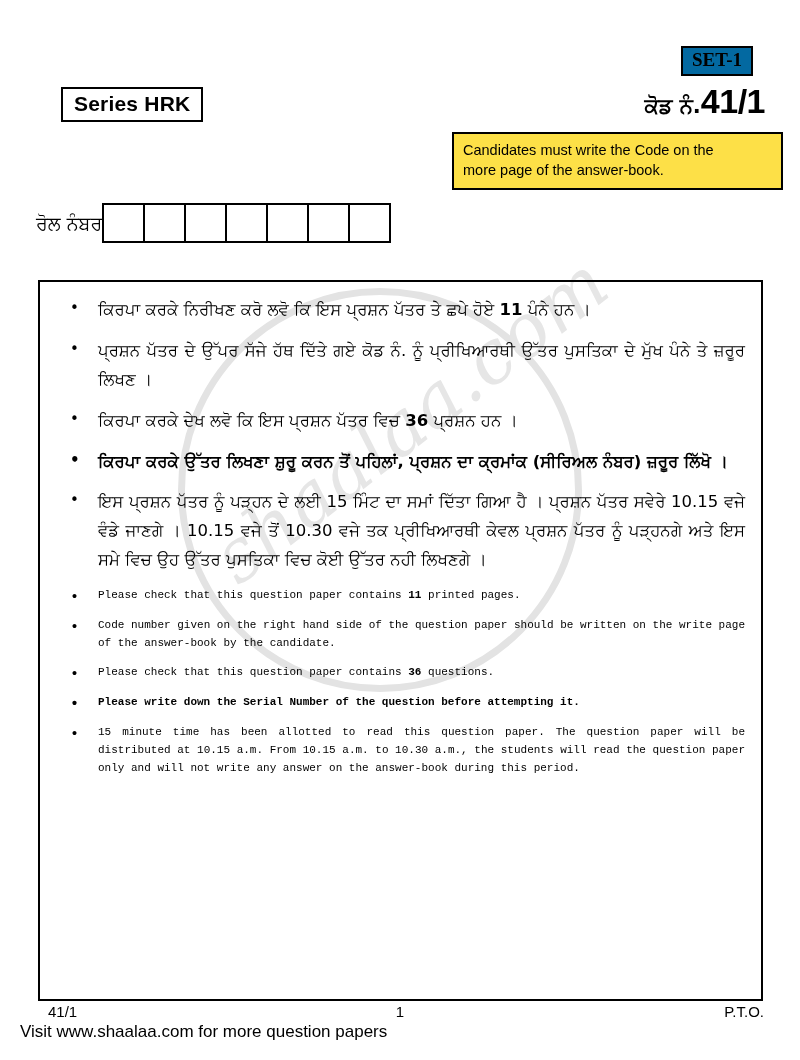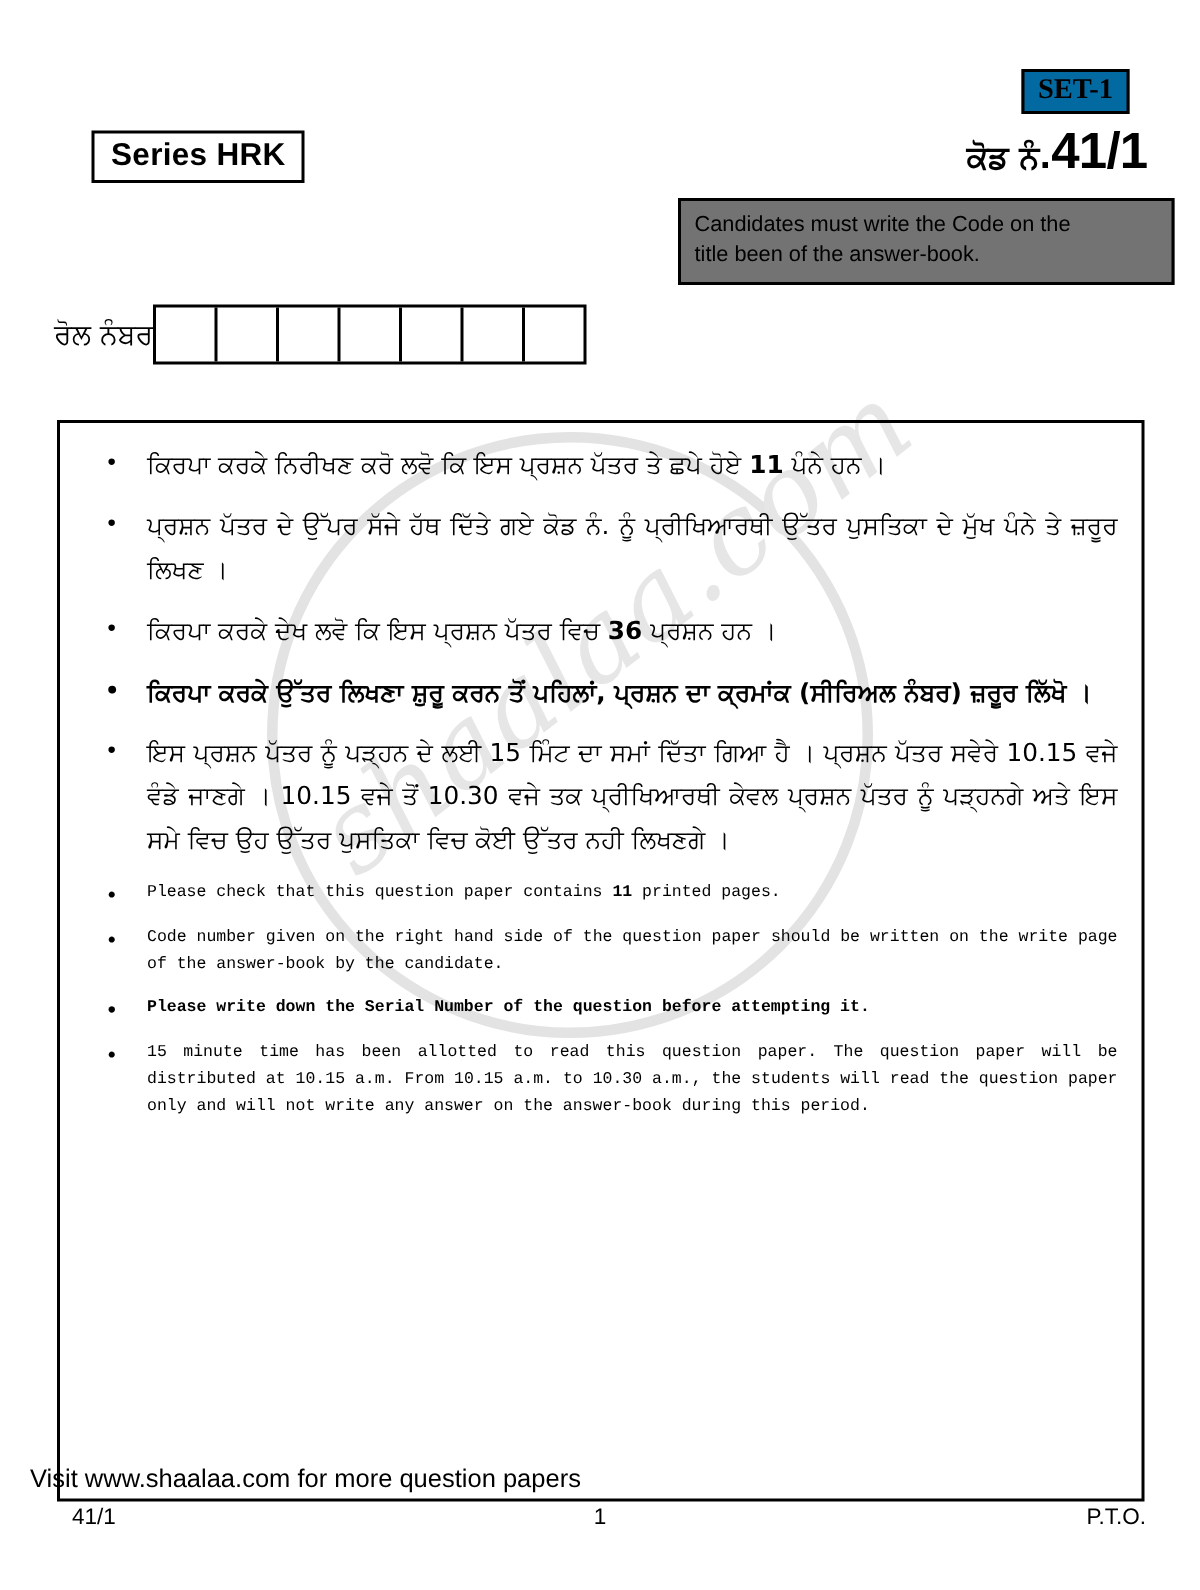--- a/index.html
+++ b/index.html
@@ -115,21 +115,21 @@
 
   .candidates-box {
     position: absolute;
     left: 452px;
     top: 132px;
     width: 310px;
     border: 2px solid #000;
     padding: 7px 8px 8px 9px;
     font-size: 14.5px;
     line-height: 1.35;
-    background: #737373;
+    background: #fde047;
   }
 
   
   .roll-row {
     position: absolute;
     left: 36px;
     top: 203px;
     display: flex;
     align-items: center;
   }
@@ -230,21 +230,21 @@
   }
   .footer-right {
     position: absolute;
     right: 0;
     top: 0;
     font-size: 15px;
   }
   .promo-line {
     position: absolute;
     left: 20px;
-    top: 976px;
+    top: 1022px;
     font-size: 17px;
     white-space: nowrap;
     z-index: 3;
   }
 </style>
 </head>
 <body>
 
 <div class="page">
 
@@ -263,21 +263,21 @@
       <span>SET-1</span>
     </div>
 
     <div class="code-line">
       <span class="code-label">ਕੋਡ ਨੰ.</span>
       <span class="code-value">41/1</span>
     </div>
 
     <div class="candidates-box">
       <div>Candidates must write the Code on the</div>
-      <div>title been of the answer-book.</div>
+      <div>more page of the answer-book.</div>
     </div>
 
     <div class="roll-row">
       <span class="roll-label">ਰੋਲ ਨੰਬਰ</span>
       <div class="roll-grid" id="roll-grid">
           <div class="roll-cell"></div>
           <div class="roll-cell"></div>
           <div class="roll-cell"></div>
           <div class="roll-cell"></div>
           <div class="roll-cell"></div>
@@ -290,20 +290,21 @@
       <ul class="instr-list group-pa" id="list-pa">
           <li class="pa-item">ਕਿਰਪਾ ਕਰਕੇ ਨਿਰੀਖਣ ਕਰੋ ਲਵੋ ਕਿ ਇਸ ਪ੍ਰਸ਼ਨ ਪੱਤਰ ਤੇ ਛਪੇ ਹੋਏ <b class="num">11</b> ਪੰਨੇ ਹਨ ।</li>
           <li class="pa-item">ਪ੍ਰਸ਼ਨ ਪੱਤਰ ਦੇ ਉੱਪਰ ਸੱਜੇ ਹੱਥ ਦਿੱਤੇ ਗਏ ਕੋਡ ਨੰ. ਨੂੰ ਪ੍ਰੀਖਿਆਰਥੀ ਉੱਤਰ ਪੁਸਤਿਕਾ ਦੇ ਮੁੱਖ ਪੰਨੇ ਤੇ ਜ਼ਰੂਰ ਲਿਖਣ ।</li>
           <li class="pa-item">ਕਿਰਪਾ ਕਰਕੇ ਦੇਖ ਲਵੋ ਕਿ ਇਸ ਪ੍ਰਸ਼ਨ ਪੱਤਰ ਵਿਚ <b class="num">36</b> ਪ੍ਰਸ਼ਨ ਹਨ ।</li>
           <li class="pa-item bold">ਕਿਰਪਾ ਕਰਕੇ ਉੱਤਰ ਲਿਖਣਾ ਸ਼ੁਰੂ ਕਰਨ ਤੋਂ ਪਹਿਲਾਂ, ਪ੍ਰਸ਼ਨ ਦਾ ਕ੍ਰਮਾਂਕ (ਸੀਰਿਅਲ ਨੰਬਰ) ਜ਼ਰੂਰ ਲਿੱਖੋ ।</li>
           <li class="pa-item">ਇਸ ਪ੍ਰਸ਼ਨ ਪੱਤਰ ਨੂੰ ਪੜ੍ਹਨ ਦੇ ਲਈ 15 ਮਿੰਟ ਦਾ ਸਮਾਂ ਦਿੱਤਾ ਗਿਆ ਹੈ । ਪ੍ਰਸ਼ਨ ਪੱਤਰ ਸਵੇਰੇ 10.15 ਵਜੇ ਵੰਡੇ ਜਾਣਗੇ । 10.15 ਵਜੇ ਤੋਂ 10.30 ਵਜੇ ਤਕ ਪ੍ਰੀਖਿਆਰਥੀ ਕੇਵਲ ਪ੍ਰਸ਼ਨ ਪੱਤਰ ਨੂੰ ਪੜ੍ਹਨਗੇ ਅਤੇ ਇਸ ਸਮੇ ਵਿਚ ਉਹ ਉੱਤਰ ਪੁਸਤਿਕਾ ਵਿਚ ਕੋਈ ਉੱਤਰ ਨਹੀ ਲਿਖਣਗੇ ।</li>
         </ul>
       <ul class="instr-list group-en" id="list-en">
           <li class="en-item">Please check that this question paper contains <b class="num">11</b> printed pages.</li>
           <li class="en-item">Code number given on the right hand side of the question paper should be written on the write page of the answer-book by the candidate.</li>
+          <li class="en-item">Please check that this question paper contains <b class="num">36</b> questions.</li>
           <li class="en-item bold">Please write down the Serial Number of the question before attempting it.</li>
           <li class="en-item">15 minute time has been allotted to read this question paper. The question paper will be distributed at 10.15 a.m. From 10.15 a.m. to 10.30 a.m., the students will read the question paper only and will not write any answer on the answer-book during this period.</li>
         </ul>
     </div>
 
     <div class="footer">
       <span class="footer-left">41/1</span>
       <span class="footer-center">1</span>
       <span class="footer-right">P.T.O.</span>
     </div>

